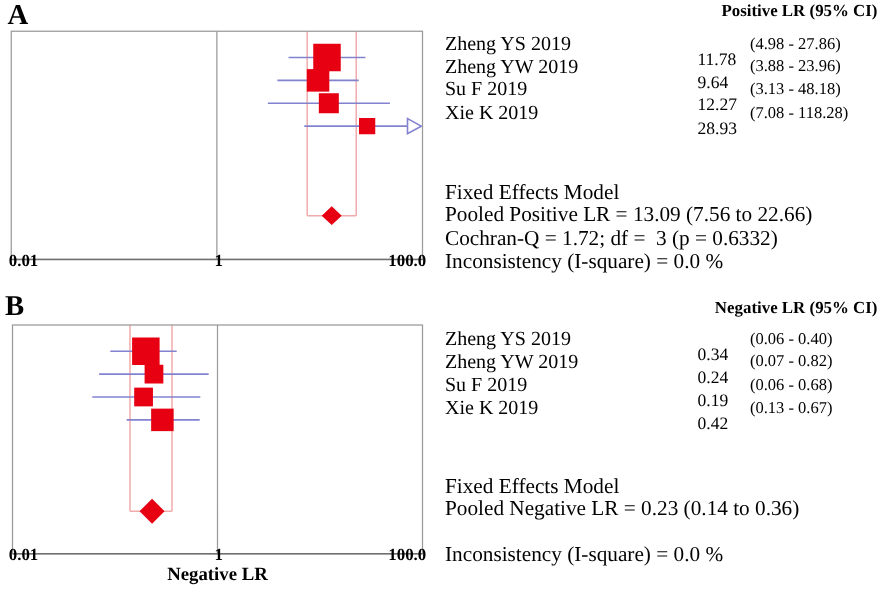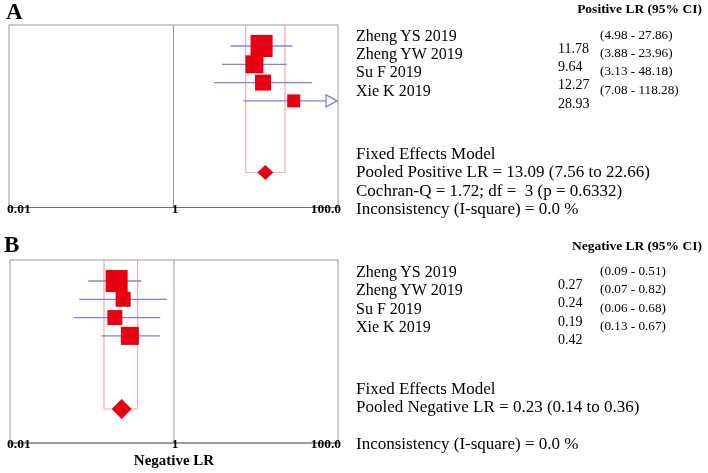--- a/index.html
+++ b/index.html
@@ -82,22 +82,22 @@
   <div class="abs stats-line" style="top:199px;">Inconsistency (I-square) = 0.0 %</div>
 
   <div class="abs tick" style="left:7px;top:201px;">0.01</div>
   <div class="abs tick tick-center" style="left:168px;top:201px;">1</div>
   <div class="abs tick tick-right" style="left:301px;top:201px;">100.0</div>
 
   <div class="abs panel-letter" style="left:4px;top:233px;">B</div>
   <div class="abs col-header" style="top:238px;">Negative LR (95% CI)</div>
 
   <div class="abs study-label" style="top:263px;">Zheng YS 2019</div>
-  <div class="abs est-col" style="top:263px;">0.27</div>
-  <div class="abs ci-col" style="top:263px;">(0.09 - 0.51)</div>
+  <div class="abs est-col" style="top:263px;">0.34</div>
+  <div class="abs ci-col" style="top:263px;">(0.06 - 0.40)</div>
 
   <div class="abs study-label" style="top:281px;">Zheng YW 2019</div>
   <div class="abs est-col" style="top:281px;">0.24</div>
   <div class="abs ci-col" style="top:281px;">(0.07 - 0.82)</div>
 
   <div class="abs study-label" style="top:300px;">Su F 2019</div>
   <div class="abs est-col" style="top:300px;">0.19</div>
   <div class="abs ci-col" style="top:300px;">(0.06 - 0.68)</div>
 
   <div class="abs study-label" style="top:318px;">Xie K 2019</div>

